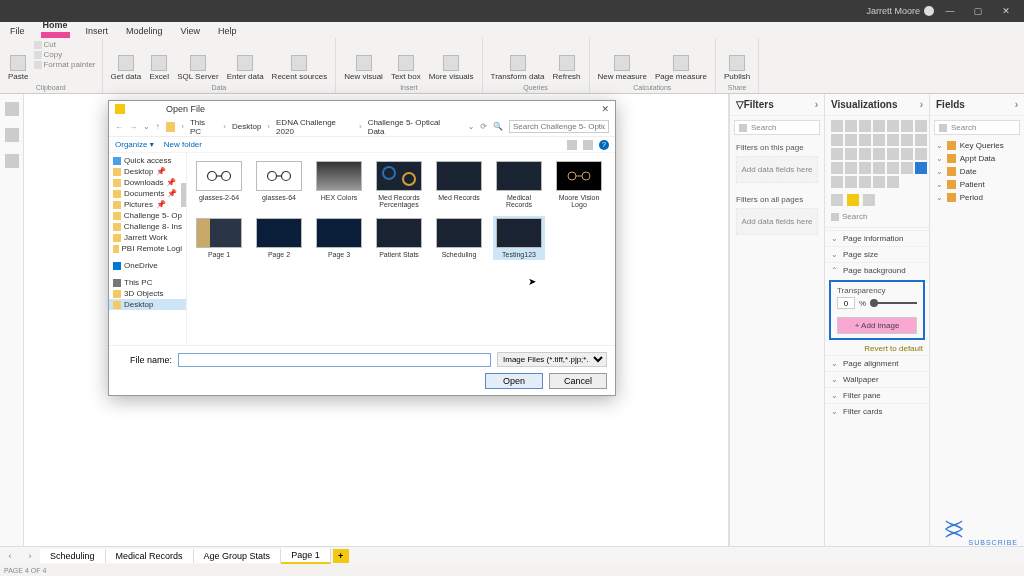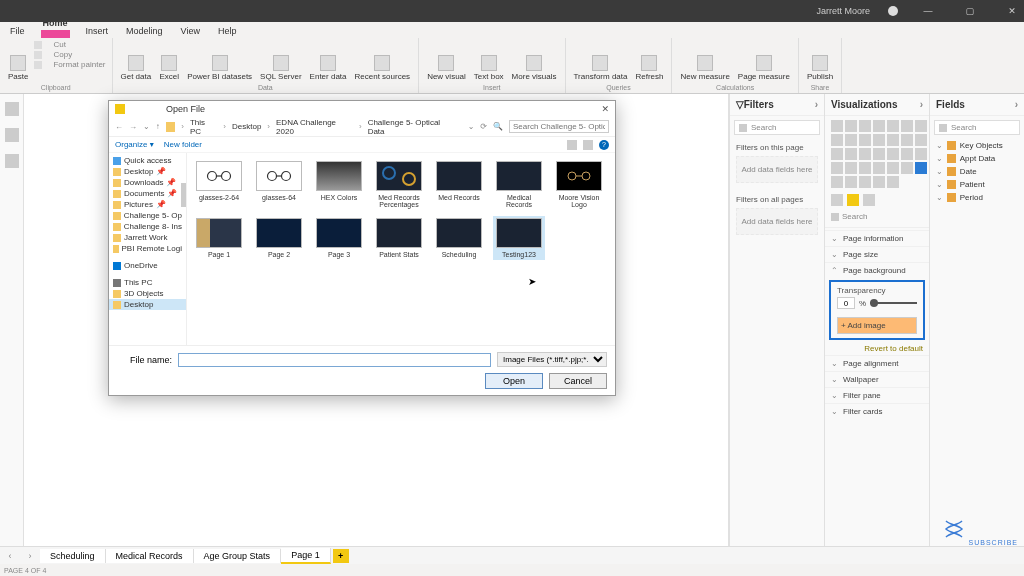--- a/index.html
+++ b/index.html
@@ -1,36 +1,36 @@
 <!DOCTYPE html>
 <html><head>
 <meta charset="utf-8">
 <style>
 * { margin: 0; padding: 0; box-sizing: border-box; font-family: "Segoe UI", Arial, sans-serif; }
 html, body { width: 1024px; height: 576px; overflow: hidden; background: #e5e5e5; }
 
 .titlebar { height: 22px; background: #3a3a3a; color: #ccc; display: flex; align-items: center; font-size: 9px; position: relative; }
 .titlebar .title-center { position: absolute; left: 50%; transform: translateX(-50%); }
-.titlebar .title-right { margin-left: auto; display: flex; align-items: center; gap: 18px; }
+.titlebar .title-right { margin-left: auto; display: flex; align-items: center; gap: 4px; padding-right: 6px; }
 .titlebar .avatar { width: 10px; height: 10px; border-radius: 50%; background: #ddd; }
 .titlebar .winbtn { width: 24px; text-align: center; cursor: pointer; }
 
 .menubar { height: 16px; background: #f3f2f1; display: flex; align-items: flex-end; font-size: 9px; padding-left: 8px; gap: 14px; color: #333; }
 .menubar .tab { padding: 2px 2px; cursor: pointer; }
-.menubar .tab.active { border-bottom: 8px solid #ec4899; font-weight: 600; }
+.menubar .tab.active { border-bottom: 6px solid #ec4899; font-weight: 600; }
 
 .ribbon { height: 56px; background: #f3f2f1; border-bottom: 1px solid #ccc; display: flex; font-size: 8px; color: #333; }
 .ribbon-group { display: flex; flex-direction: column; border-right: 1px solid #ddd; padding: 2px 6px; }
 .ribbon-items { display: flex; gap: 4px; flex: 1; }
 .ribbon-btn { display: flex; flex-direction: column; align-items: center; justify-content: flex-end; text-align: center; padding: 2px; cursor: pointer; line-height: 1.1; min-width: 24px; }
 .ribbon-btn .ico { width: 16px; height: 16px; background: #ddd; border: 1px solid #bbb; margin-bottom: 2px; }
 .ribbon-group-label { text-align: center; color: #888; font-size: 7px; }
 
 .clipboard-col { display: flex; flex-direction: column; gap: 1px; }
-.clipboard-mini { display: flex; align-items: center; gap: 11px; font-size: 8px; color: #888; }
+.clipboard-mini { display: flex; align-items: center; gap: 1px; font-size: 8px; color: #888; }
 .clipboard-mini .mi { width: 8px; height: 8px; background: #ddd; }
 
 .workspace { position: absolute; top: 94px; left: 0; right: 0; bottom: 28px; display: flex; background: #fff; }
 .left-rail { width: 24px; background: #f9f9f9; border-right: 1px solid #e0e0e0; display: flex; flex-direction: column; align-items: center; gap: 12px; padding-top: 8px; }
 .left-rail .rail-ico { width: 14px; height: 14px; background: #ccc; cursor: pointer; }
 .canvas { flex: 1; background: #fff; position: relative; border-right: 1px solid #e0e0e0;}
 
 .right-panes { width: 295px; display: flex; background: #f9f9f9; }
 .pane { border-left: 1px solid #e0e0e0; display: flex; flex-direction: column; }
 .pane-header { height: 22px; display: flex; align-items: center; padding: 0 6px; font-size: 10px; font-weight: 600; color: #333; border-bottom: 1px solid #eee; }
@@ -54,21 +54,21 @@
 
 .accordion { font-size: 8px; color: #444; }
 .acc-row { display: flex; align-items: center; padding: 3px 6px; border-top: 1px solid #f0f0f0; cursor: pointer; }
 .acc-row .chev { margin-right: 4px; color: #888; font-size: 8px; width: 8px; }
 .highlight { border: 2px solid #1b6fd0; padding: 4px 6px; margin: 2px 4px; }
 .highlight .row { display: flex; align-items: center; gap: 4px; font-size: 8px; margin: 2px 0; }
 .highlight input[type=text] { width: 18px; height: 12px; font-size: 8px; border: 1px solid #ccc; text-align: center; }
 .highlight .slider { flex: 1; height: 2px; background: #555; position: relative; }
 .highlight .slider::before { content:''; position:absolute; left:0; top:-3px; width:8px; height:8px; border-radius:50%; background:#555;}
 .color-swatch { width: 12px; height: 12px; border: 1px solid #888; background: #fff; }
-.add-image-btn { width: 100%; text-align: left; padding: 3px; border: 1px solid #ccc; background: #fdba74; font-size: 8px; cursor: pointer; }
+.add-image-btn { width: 100%; text-align: center; padding: 3px; border: 1px solid #ccc; background: #f9a8d4; font-size: 8px; cursor: pointer; }
 .revert { text-align: right; font-size: 8px; color: #8a7a00; padding: 2px 6px; cursor: pointer; }
 
 .fields-list { font-size: 8px; color: #333; }
 .field-row { display: flex; align-items: center; gap: 4px; padding: 2px 6px; cursor: pointer; }
 .field-row .chev { color: #888; }
 .field-row .tbl { width: 9px; height: 9px; background: #e8a33d; }
 
 .page-tabs { position: absolute; left: 0; right: 0; bottom: 12px; height: 18px; background: #f5f5f5; border-top: 1px solid #ddd; display: flex; align-items: center; font-size: 9px; }
 .page-nav { width: 40px; display:flex; justify-content:space-around; color:#888; }
 .page-tab { padding: 2px 10px; border-right: 1px solid #ddd; cursor: pointer; background:#fff;}
@@ -188,25 +188,20 @@
           <div class="ico"></div>
           <span>Get
 data</span>
         </div>
       <div class="ribbon-btn">
           <div class="ico"></div>
           <span>Excel</span>
         </div>
       <div class="ribbon-btn">
           <div class="ico"></div>
-          <span>Power BI
-datasets</span>
-        </div>
-      <div class="ribbon-btn">
-          <div class="ico"></div>
           <span>SQL
 Server</span>
         </div>
       <div class="ribbon-btn">
           <div class="ico"></div>
           <span>Enter
 data</span>
         </div>
       <div class="ribbon-btn">
           <div class="ico"></div>
@@ -404,21 +399,21 @@
         <span class="exp">›</span>
       </div>
       <div class="searchbox">
           <div class="sico"></div>
           <span>Search</span>
         </div>
       <div class="fields-list">
         <div class="field-row">
             <span class="chev">⌄</span>
             <div class="tbl"></div>
-            <span>Key Objects</span>
+            <span>Key Queries</span>
           </div>
         <div class="field-row">
             <span class="chev">⌄</span>
             <div class="tbl"></div>
             <span>Appt Data</span>
           </div>
         <div class="field-row">
             <span class="chev">⌄</span>
             <div class="tbl"></div>
             <span>Date</span>

